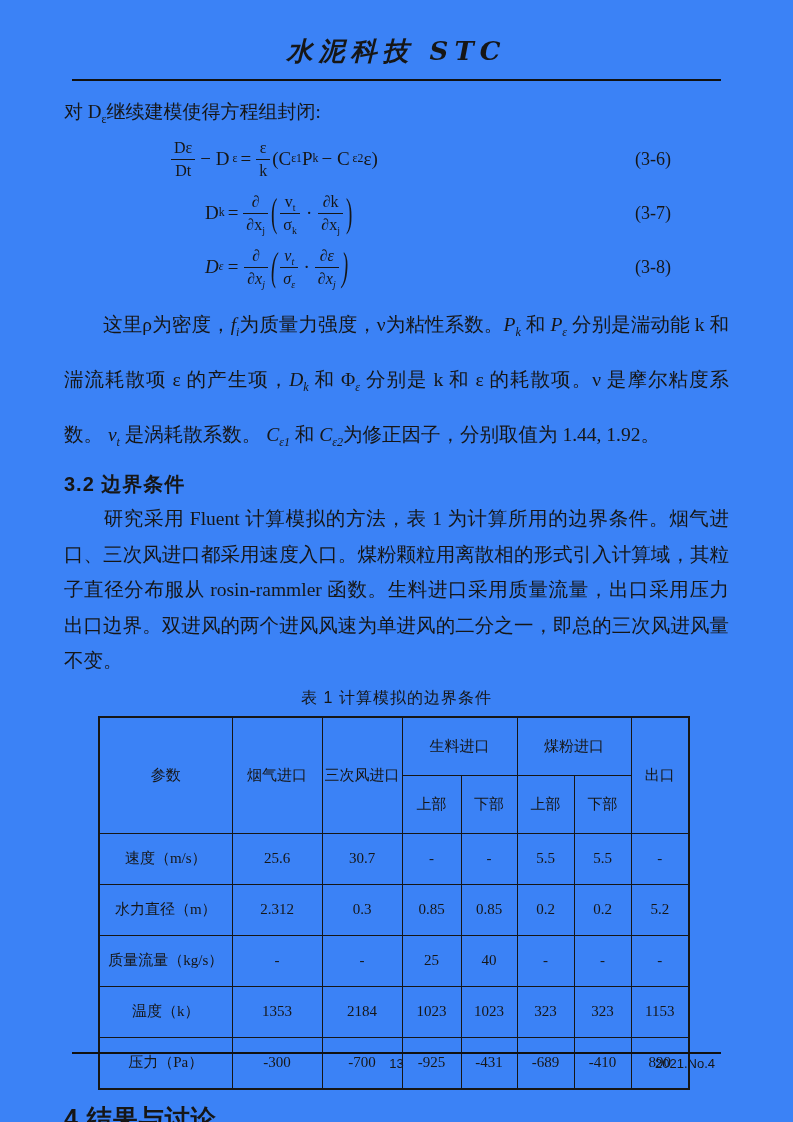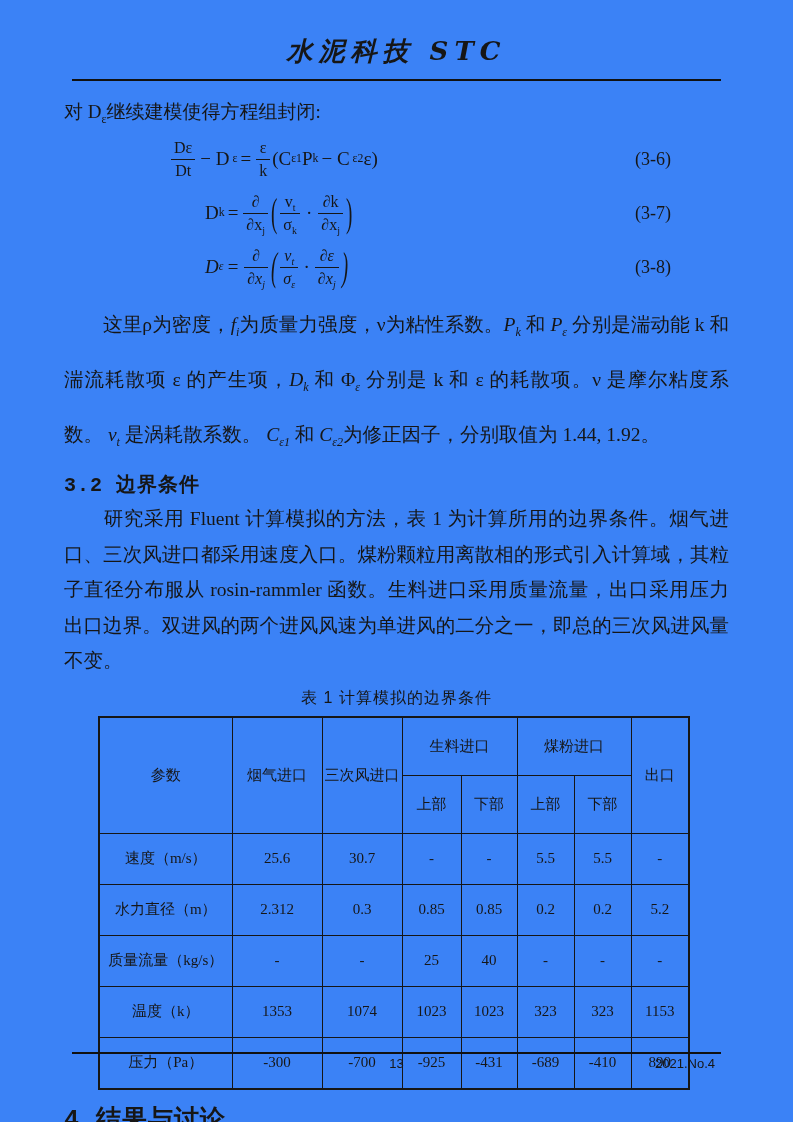--- a/index.html
+++ b/index.html
@@ -50,21 +50,21 @@
 
   
   .para{font-size:19.5px;text-align:justify;}
   .para-wide{line-height:55px;margin-top:3px;}
   .para-normal{line-height:35.5px;margin-top:3px;}
   .indent{display:inline-block;width:39px;}
   .mi{font-style:italic;}
 
   
   .h-sec{
-    font-family:Liberation Mono, monospace;
+    font-family:Liberation Sans, sans-serif;
     font-weight:bold;
     font-size:20px;
     margin-top:9px;
     letter-spacing:1px;
   }
   .h-sec.big{font-size:25px;margin-top:12px;}
 
   
   .tbl-caption{
     text-align:center;
@@ -246,21 +246,21 @@
         <td>-</td>
         <td>25</td>
         <td>40</td>
         <td>-</td>
         <td>-</td>
         <td>-</td>
       </tr>
       <tr class="drow">
         <td>温度（k）</td>
         <td>1353</td>
-        <td>1074</td>
+        <td>2184</td>
         <td>1023</td>
         <td>1023</td>
         <td>323</td>
         <td>323</td>
         <td>1153</td>
       </tr>
       <tr class="drow">
         <td>压力（Pa）</td>
         <td>-300</td>
         <td>-700</td>

